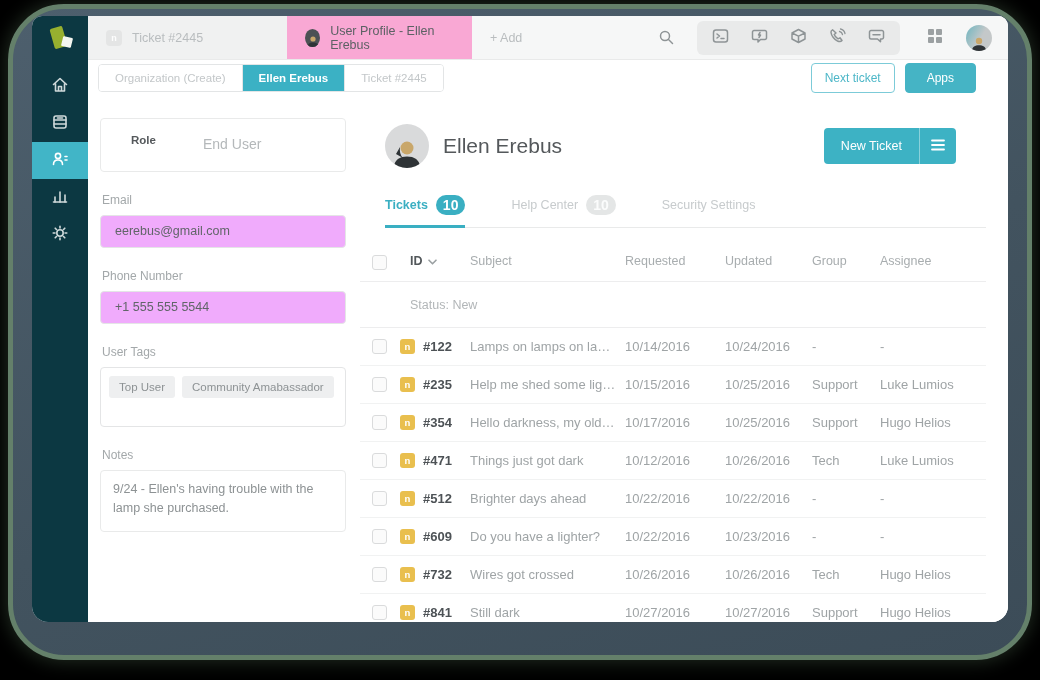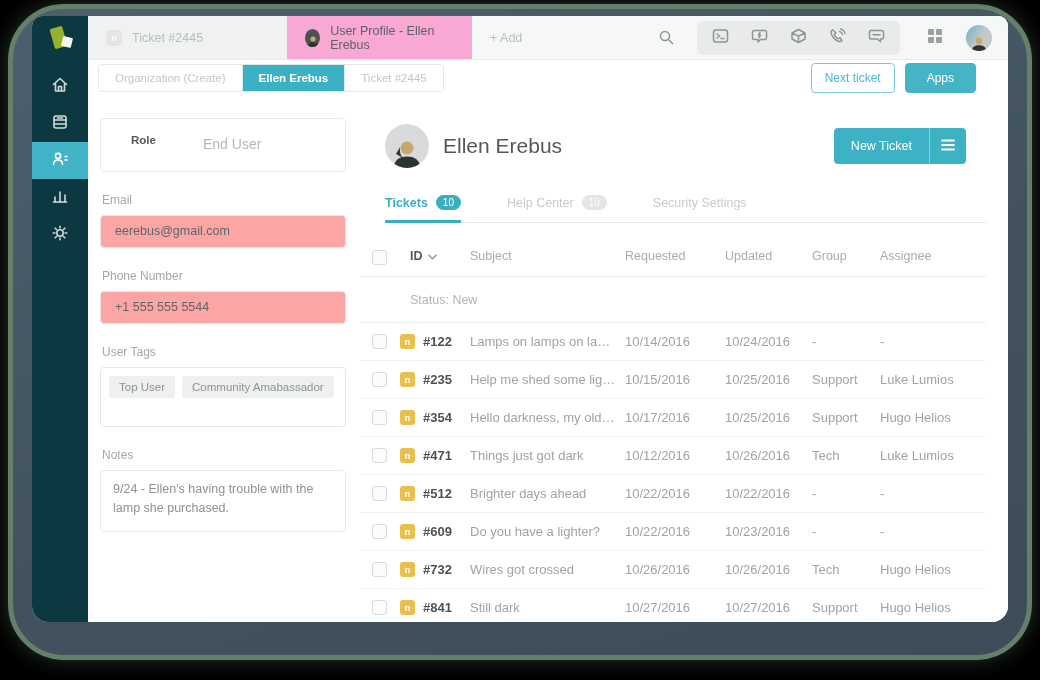--- a/index.html
+++ b/index.html
@@ -58,40 +58,40 @@
   
   .body-row{position:absolute;left:0;right:0;top:81px;bottom:0;display:flex;background:#fff;}
   .left-panel{width:272px;padding:21px 14px 0 12px;flex-shrink:0;}
   .info-card{border:1px solid #e9eaea;border-radius:4px;padding:15px 10px 15px 30px;}
   .info-row{display:flex;margin-bottom:14px;}
   .info-row:last-child{margin-bottom:0;}
   .info-label{width:72px;font-size:11.5px;color:#55595c;font-weight:bold;flex-shrink:0;}
   .info-value{font-size:14px;color:#b4b8ba;line-height:1.55;}
   .field-label{margin:21px 0 8px 2px;font-size:12px;color:#a3a8aa;}
   .field-input{height:33px;border:1px solid #e4e5e6;border-radius:4px;display:flex;align-items:center;
-    padding:0 14px;font-size:12.5px;color:#606568;background:#fca5a5;}
+    padding:0 14px;font-size:12.5px;color:#606568;background:#f0abfc;}
   .tags-box{min-height:60px;border:1px solid #e4e5e6;border-radius:4px;padding:8px;display:flex;gap:7px;align-items:flex-start;flex-wrap:wrap;}
   .tag-chip{background:#eeeff0;border-radius:3px;padding:5px 10px;font-size:11.5px;color:#8d9294;}
   .notes-box{min-height:62px;border:1px solid #e9eaea;border-radius:4px;padding:9px 12px;
     font-size:12.5px;color:#8d9294;line-height:1.55;}
 
   
   .main-panel{flex:1;padding:0 22px 0 0;min-width:0;}
   .profile-header{display:flex;align-items:center;margin:27px 0 0 25px;}
   .big-avatar{width:44px;height:44px;border-radius:50%;background:#d9dadb;overflow:hidden;display:flex;align-items:flex-end;justify-content:center;}
   .profile-name{margin-left:14px;font-size:21px;color:#54585b;}
-  .new-ticket-btn{margin-left:auto;margin-right:20px;display:flex;align-items:stretch;background:#3db2c4;border-radius:4px;overflow:hidden;height:36px;cursor:pointer;}
+  .new-ticket-btn{margin-left:auto;margin-right:30px;display:flex;align-items:stretch;background:#3db2c4;border-radius:4px;overflow:hidden;height:36px;cursor:pointer;}
   .ntb-label{display:flex;align-items:center;padding:0 17px;color:#fff;font-size:12.5px;}
   .ntb-divider{width:1px;background:rgba(255,255,255,.4);}
   .ntb-menu{width:36px;display:flex;align-items:center;justify-content:center;}
   .ntb-menu svg{stroke:#fff;stroke-width:1.8;stroke-linecap:round;}
 
   .tabs-row{display:flex;gap:46px;margin:27px 0 0 25px;border-bottom:1px solid #e9eaea;}
   .ptab{display:flex;align-items:center;gap:8px;padding-bottom:12px;font-size:12.5px;color:#c7cbcd;cursor:pointer;position:relative;}
-  .ptab .count{border-radius:999px;font-size:10px;padding:2px 7px;background:#e4e6e6;color:#fbfcfc;font-weight:normal;}
+  .ptab .count{border-radius:999px;font-size:14px;padding:2px 7px;background:#e4e6e6;color:#fbfcfc;font-weight:bold;}
   .ptab.active{color:#3aafc2;font-weight:bold;}
   .ptab.active .count{background:#3aafc2;color:#fff;}
   .ptab.active::after{content:"";position:absolute;left:0;right:0;bottom:-1px;height:3px;background:#3aafc2;}
 
   .tgrid{display:grid;grid-template-columns:28px 70px 155px 100px 87px 68px 1fr;align-items:center;padding-left:12px;}
   .thead{height:54px;align-items:end;padding-bottom:13px;border-bottom:1px solid #ededee;}
   .th{font-size:12.5px;color:#a8adaf;}
   .th-id{color:#53585b;font-weight:bold;padding-left:10px;display:flex;align-items:center;gap:5px;}
   .th-id svg{stroke:#9aa0a2;stroke-width:1.6;fill:none;stroke-linecap:round;stroke-linejoin:round;}
   .cbx{width:15px;height:15px;border:1px solid #dadbdc;border-radius:3px;background:#fbfbfb;cursor:pointer;}

